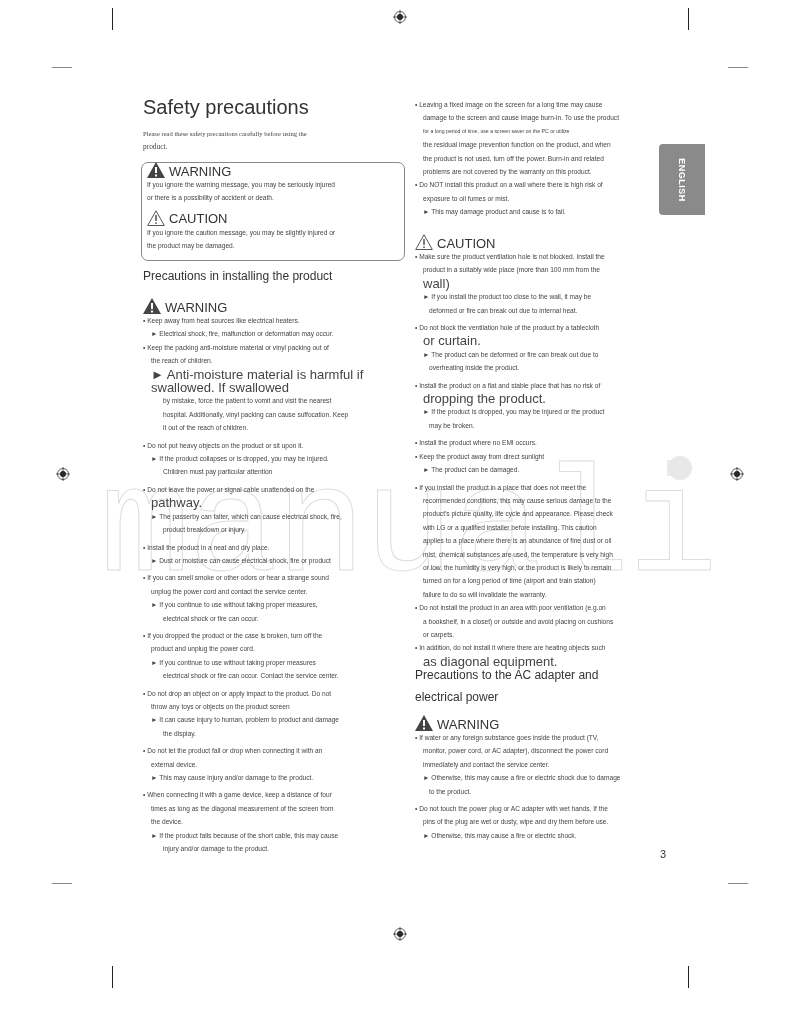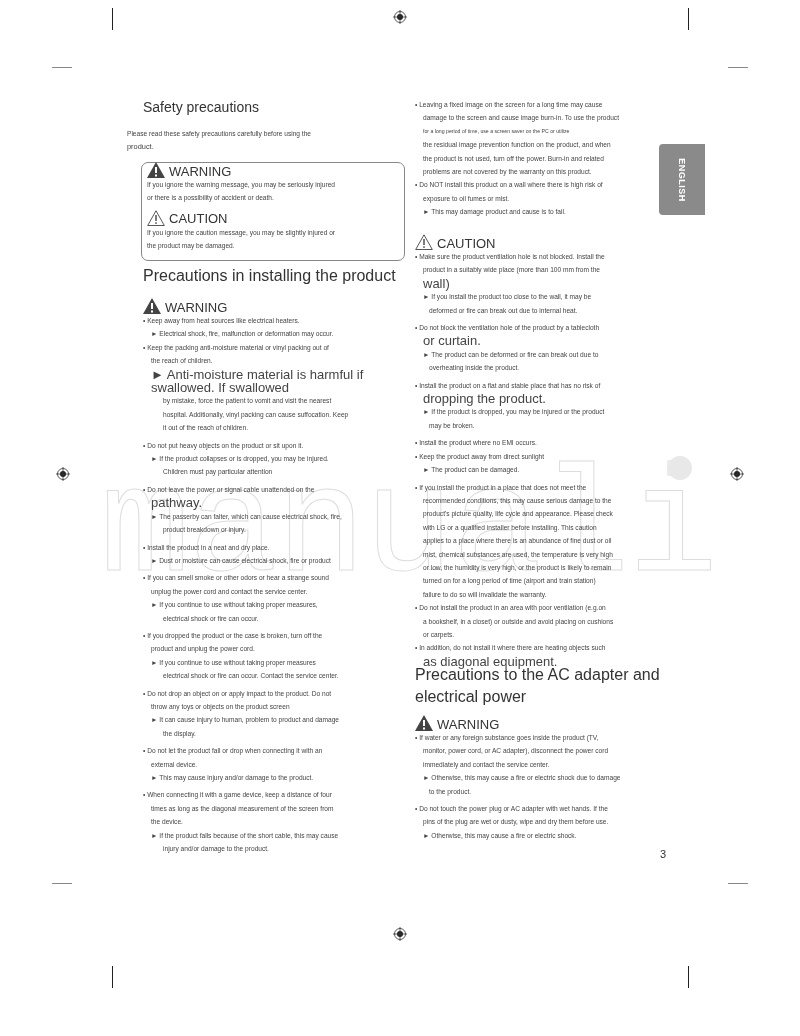--- a/index.html
+++ b/index.html
@@ -3,22 +3,22 @@
 <meta charset="utf-8">
 <style>
   html, body { margin:0; padding:0; }
   body { width:800px; height:1036px; background:#ffffff; position:relative; overflow:hidden;
          font-family:"Liberation Sans", sans-serif; color:#333; }
   .abs { position:absolute; }
   .crop-v { position:absolute; width:1px; height:22px; background:#222; }
   .crop-h { position:absolute; width:20px; height:1px; background:#888; }
   .reg { position:absolute; width:14px; height:14px; }
   .col { position:absolute; font-size:6.6px; line-height:13.4px; color:#444; }
-  .h1 { font-size:14px; color:#333; line-height:20px; }
-  .h2 { font-size:16px; color:#333; line-height:22px; }
+  .h1 { font-size:20px; color:#333; line-height:20px; }
+  .h2 { font-size:12px; color:#333; line-height:22px; }
   .p { margin:0; }
   .ind1 { padding-left:8px; }
   .ind2 { padding-left:14px; }
   .ind3 { padding-left:20px; }
   .big { font-size:13px; }
   .tiny { font-size:5.2px; }
   .box { position:absolute; left:141px; top:162px; width:262px; height:97px; border:1px solid #888; border-radius:7px; }
   .alert-head { display:flex; align-items:flex-end; font-size:13px; color:#333; height:16px; }
   .alert-head svg { margin-right:4px; }
   .tab { position:absolute; left:659px; top:144px; width:46px; height:71px; background:#8a8a8a; border-radius:4px 0 0 4px; }
@@ -66,21 +66,21 @@
   </svg>
 
 <div class="wm">manuali</div>
 <div class="abs" style="left:668px;top:456px;width:24px;height:24px;border-radius:50%;background:#e8e8e8;"></div>
 
 <div class="tab">
     <span>ENGLISH</span>
   </div>
 
 <div class="abs h1" style="left:143px;top:97px;">Safety precautions</div>
-<div class="col" style="left:127px;top:127px;width:260px;">
+<div class="col" style="left:143px;top:127px;width:260px;font-family:Liberation Serif, serif;">
   <p class="p">Please read these safety precautions carefully before using the</p>
   <p class="p" style="font-size:7.4px">product.</p>
 </div>
 
 <div class="box"></div>
 <div class="col" style="left:147px;top:162px;width:256px;">
   <div class="alert-head">
     <svg width="18" height="16" viewBox="0 0 18 16">
         <polygon points="9,0 18,16 0,16" fill="#444"></polygon>
         <rect x="8" y="5" width="2" height="6" fill="#fff"></rect>

